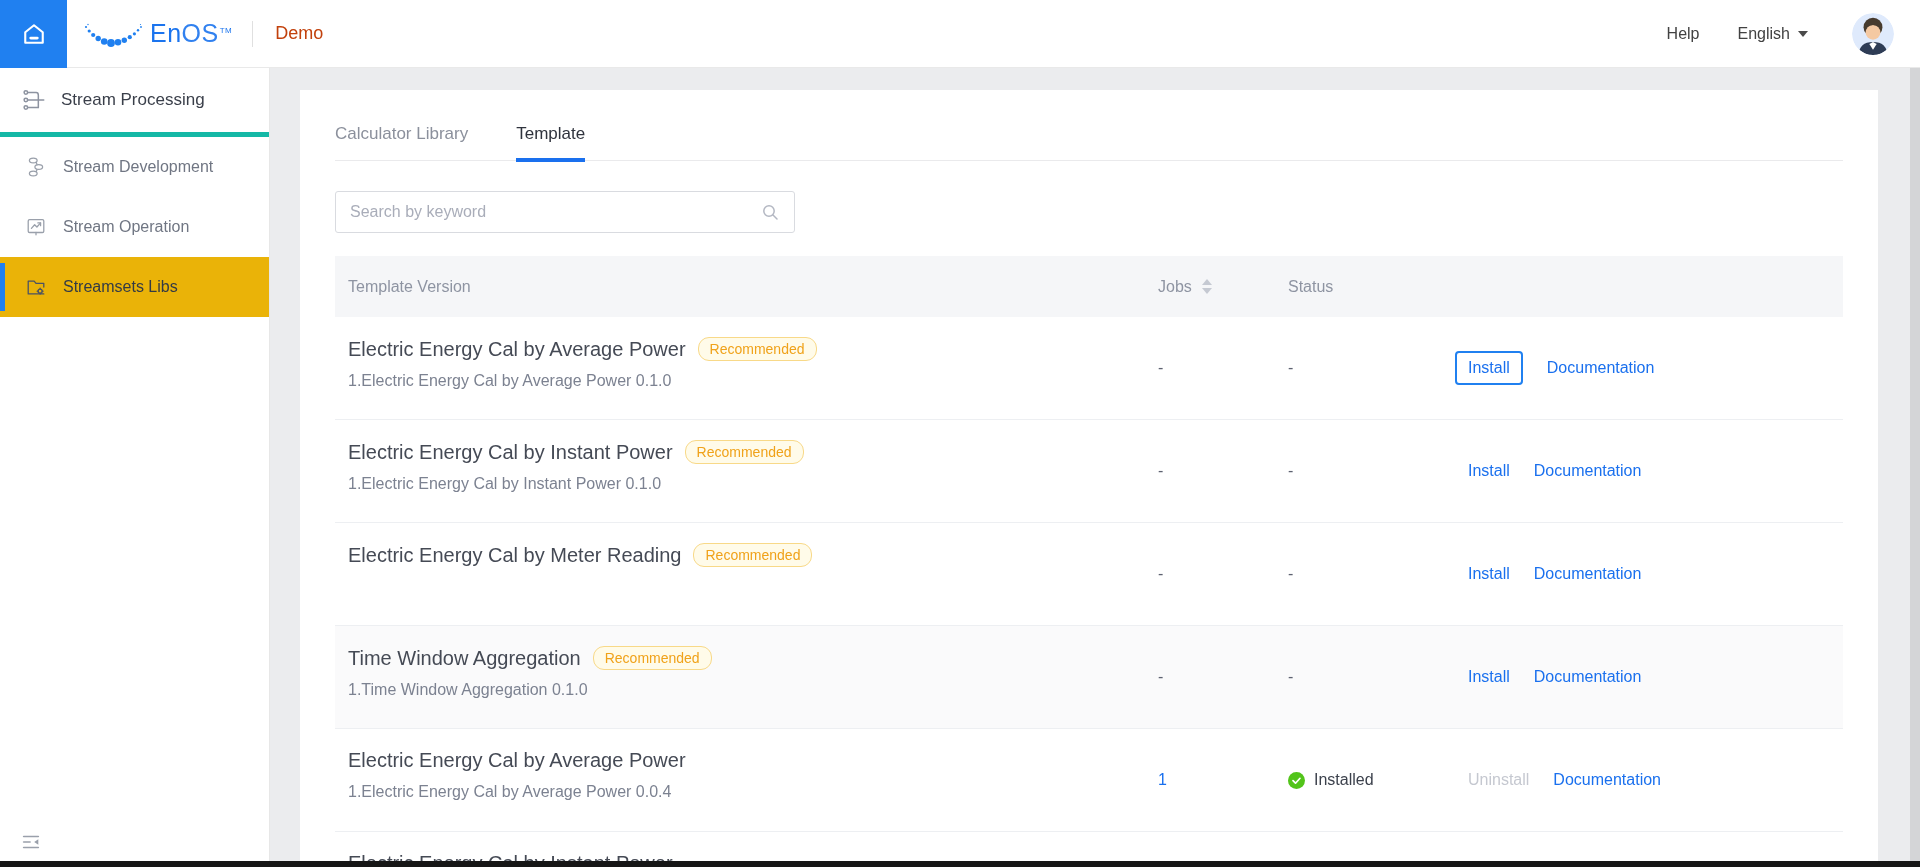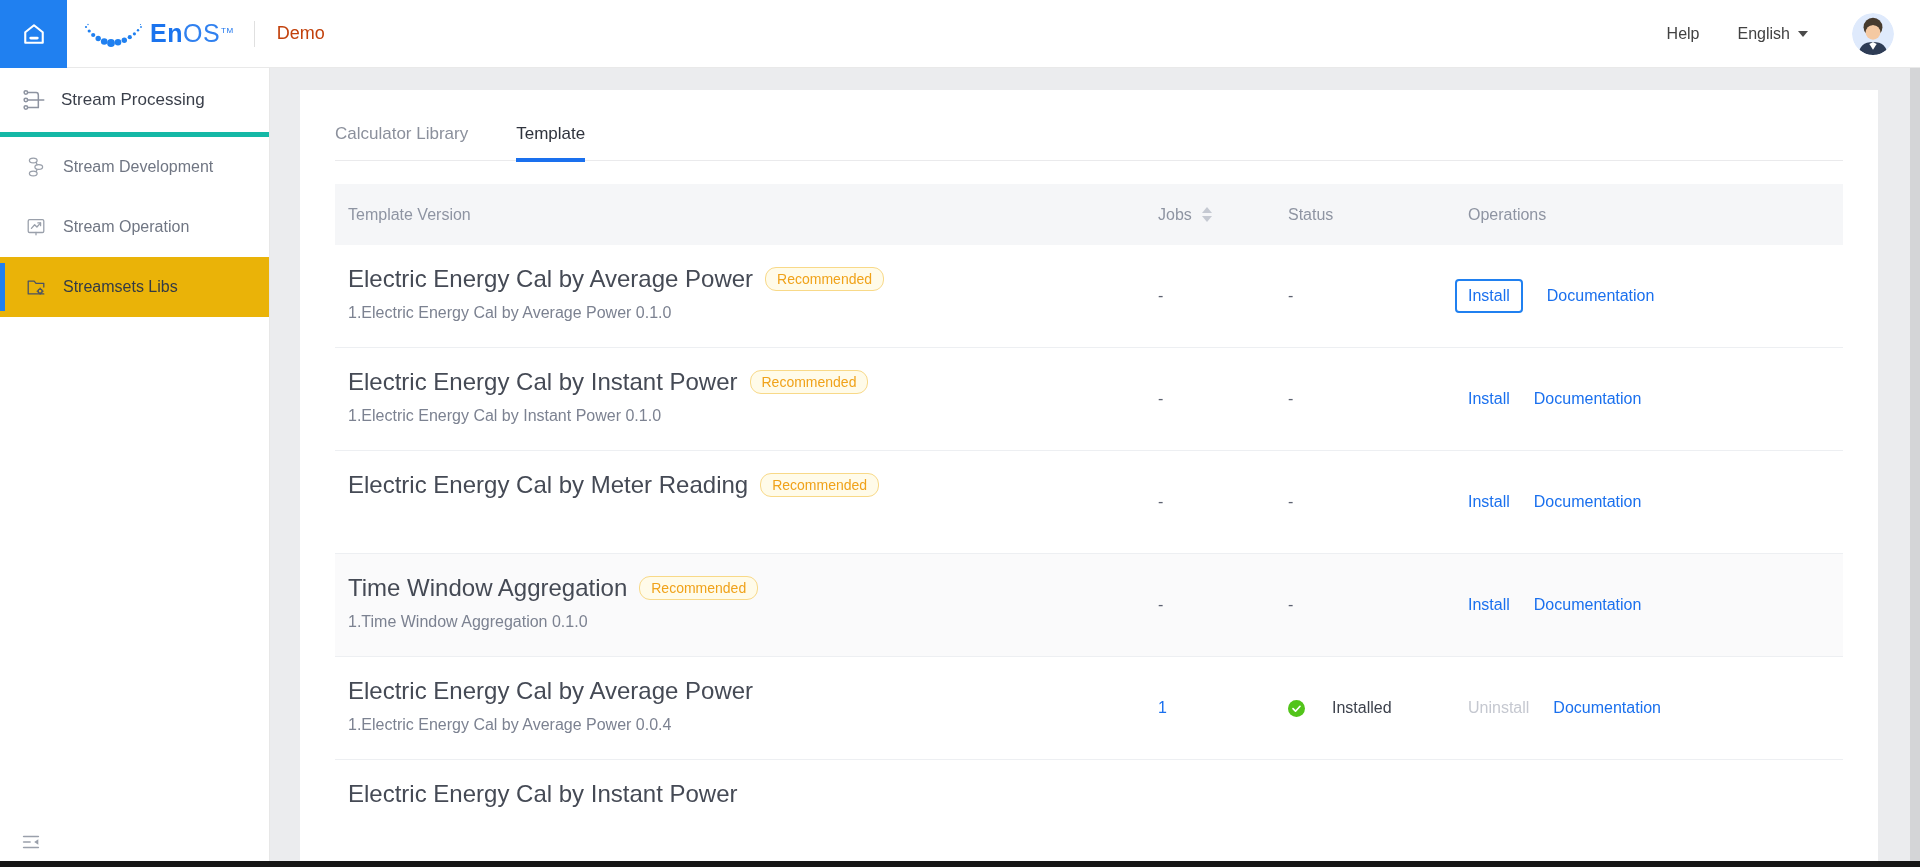--- a/index.html
+++ b/index.html
@@ -8,21 +8,21 @@
     position:relative; width:1920px; height:867px; overflow:hidden;
     background:#ebecee; font-family:"Liberation Sans", sans-serif;
   }
 
   
   .header { position:absolute; top:0; left:0; width:1920px; height:68px; background:#fff;
             border-bottom:1px solid #e9e9e9; display:flex; align-items:center; z-index:6; }
   .home-btn { width:67px; height:68px; background:#2080f0; display:flex; align-items:center; justify-content:center; cursor:pointer; }
   .logo { display:flex; align-items:center; margin-left:16px; }
   .logo-text { font-size:25px; color:#1b74ee; margin-left:5px; letter-spacing:.5px; }
-  .logo-text .en { font-weight:700; }
+  .logo-text .en { font-weight:400; }
   .logo-text .os { font-weight:400; opacity:.9; }
   .logo-tm { font-size:8px; color:#1b74ee; vertical-align:super; margin-left:1px; }
   .v-divider { width:1px; height:26px; background:#e0e0e0; margin:0 22px 0 20px; }
   .workspace { font-size:18px; color:#c2410c; }
   .header-right { margin-left:auto; display:flex; align-items:center; }
   .help { font-size:16px; color:#424242; margin-right:38px; cursor:pointer; }
   .lang { font-size:16px; color:#424242; display:flex; align-items:center; margin-right:44px; cursor:pointer; }
   .caret-down { width:0; height:0; border:5px solid transparent; border-top:6px solid #4a4a4a; margin-left:8px; margin-top:6px; }
   .avatar { width:42px; height:42px; border-radius:50%; margin-right:26px; overflow:hidden; cursor:pointer; flex:none; }
 
@@ -61,27 +61,27 @@
   .th-jobs { display:flex; align-items:center; }
   .sort { display:flex; flex-direction:column; gap:3px; margin-left:10px; cursor:pointer; }
   .sort .up { width:0; height:0; border-left:5px solid transparent; border-right:5px solid transparent; border-bottom:6px solid #c5c9d2; }
   .sort .dn { width:0; height:0; border-left:5px solid transparent; border-right:5px solid transparent; border-top:6px solid #c5c9d2; }
 
   .trow { display:grid; grid-template-columns:810px 130px 180px auto; border-bottom:1px solid #edeff2; height:103px; }
   .trow.shaded { background:#fafafb; }
   .cell { padding-left:13px; display:flex; align-items:center; }
   .cell-tv { padding-left:13px; padding-top:20px; display:block; }
   .title-line { display:flex; align-items:center; }
-  .row-title { font-size:24px; color:#454a55; }
+  .row-title { font-size:20px; color:#454a55; }
   .badge { margin-left:12px; font-size:14px; color:#f0a21a; background:#fffbe9; border:1px solid #f8d988;
            border-radius:11px; padding:3px 11px; white-space:nowrap; }
   .row-version { margin-top:11px; font-size:16px; color:#7c8291; }
   .jobs-val { font-size:16px; color:#5c6170; }
   .jobs-val.link { color:#1a70ee; cursor:pointer; }
-  .status-wrap { display:flex; align-items:center; gap:27px; font-size:16px; color:#3c414c; }
+  .status-wrap { display:flex; align-items:center; gap:9px; font-size:16px; color:#3c414c; }
   .status-dash { font-size:16px; color:#5c6170; }
   .ops { display:flex; align-items:center; gap:24px; }
   .op { font-size:16px; color:#1a70ee; cursor:pointer; white-space:nowrap; }
   .op.disabled { color:#c5c8d0; cursor:default; }
   .op.focused { border:2px solid #2080f0; border-radius:4px; padding:6px 11px; margin-left:-13px; }
 
   .bottom-bar { position:absolute; left:0; bottom:0; width:1920px; height:6px; background:#161616; z-index:10; }
 
   svg { display:block; }
 </style>
@@ -204,33 +204,41 @@
       </svg>
     </div>
   </div>
 
   <div class="card">
     <div class="tabs">
       <div class="tab">Calculator Library</div>
       <div class="tab active">Template</div>
     </div>
 
+    <div class="search">
+      <input type="text" placeholder="Search by keyword" style="">
+      <span>
+        <svg width="20" height="20" viewBox="0 0 20 20" fill="none" stroke="#b3b7c2" stroke-width="1.5" stroke-linecap="round">
+          <circle cx="9" cy="9" r="5.2"></circle>
+            <path d="M13 13 L17 17"></path>
+        </svg>
+      </span>
+    </div>
 
     <div class="table">
       <div class="thead">
         <div>Template Version</div>
         <div class="th-jobs">
           <span>Jobs</span>
           <span class="sort">
               <span class="up"></span>
               <span class="dn"></span>
             </span>
         </div>
         <div>Status</div>
-        <div>Operations</div>
       </div>
       <div id="table-body">
   <div class="trow">
     <div class="cell-tv">
       <div class="title-line">
         <span class="row-title">Electric Energy Cal by Average Power</span>
         <span class="badge">Recommended</span>
       </div>
       <div class="row-version">1.Electric Energy Cal by Average Power 0.1.0</div>
     </div>

